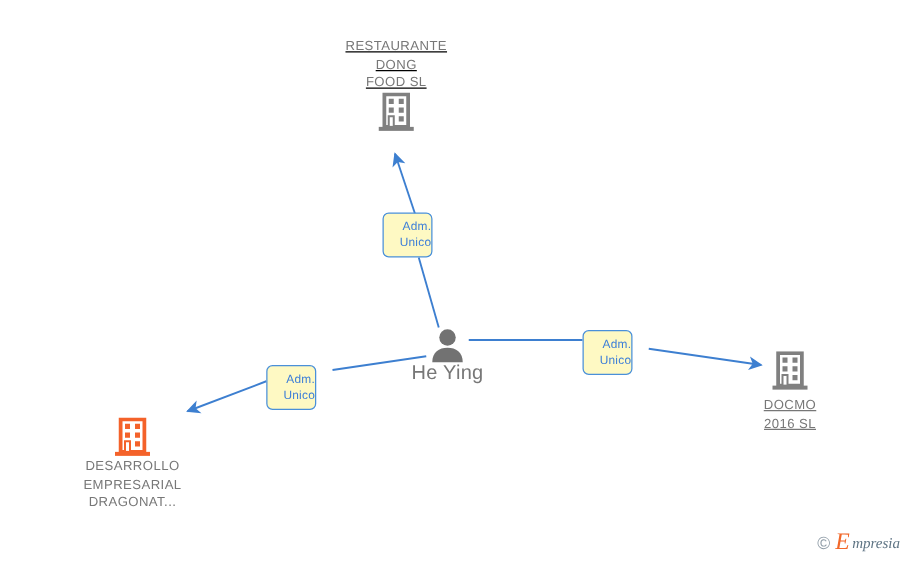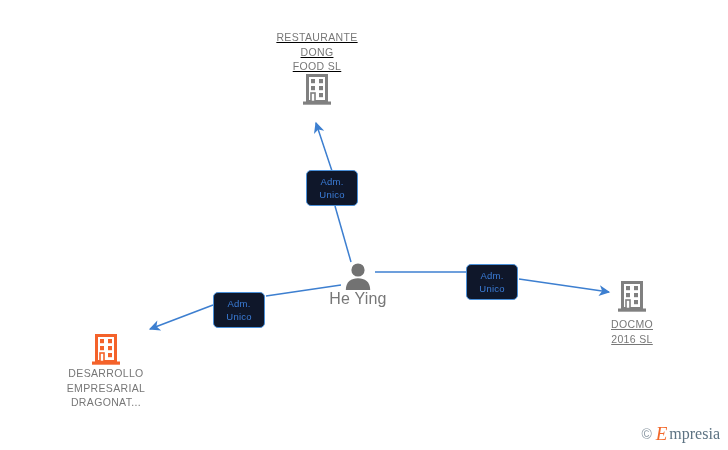--- a/index.html
+++ b/index.html
@@ -42,28 +42,28 @@
   .node-icon {
     display: block;
     margin: 0 auto;
   }
   
   .edge-label {
     position: absolute;
     box-sizing: border-box;
     border: 1.2px solid #4a90d9;
     border-radius: 5px;
-    background: #0f172a;
+    background: #fef9c3;
     color: #3b7dd8;
     font-size: 9.5px;
     line-height: 13px;
     font-family: "Liberation Sans", sans-serif;
-    text-align: center;
+    text-align: right;
     padding: 4px 0 4px 0;
-    width: 52px;
+    width: 40px;
     letter-spacing: 0.2px;
   }
   .edge-label span {
     display: block;
   }
   
   #watermark {
     position: absolute;
     right: 8px;
     bottom: 7px;
@@ -80,23 +80,24 @@
   }
   #watermark .wm-e {
     font-size: 19px;
     color: #f2682a;
     font-family: "Liberation Serif", serif;
     font-style: italic;
     line-height: 1;
     margin-right: -2px;
   }
   #watermark .wm-rest {
-    font-size: 16px;
+    font-size: 12px;
     color: #5d7383;
     font-family: "Liberation Serif", serif;
+    font-style: italic;
     line-height: 1;
   }
 </style>
 </head>
 <body>
 
 <svg id="graph-canvas" viewBox="0 0 728 450" xmlns="http://www.w3.org/2000/svg">
   <defs>
     <marker id="arrow-up" markerWidth="9" markerHeight="9" refX="7.2" refY="4.5" orient="auto" markerUnits="strokeWidth">
       <path d="M0.6,0.9 L8,4.5 L0.6,8.1 L2.6,4.5 Z" fill="#3d7fd0"></path>

